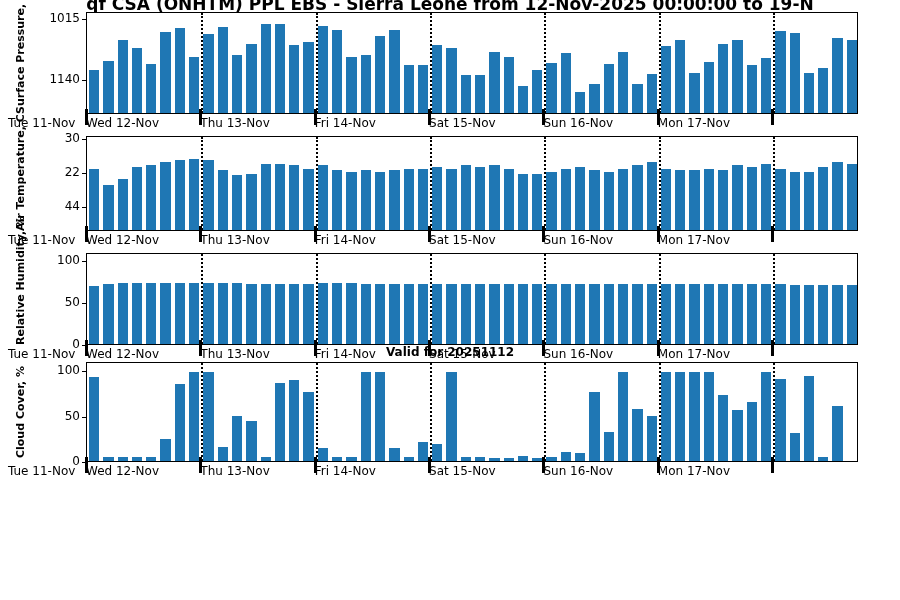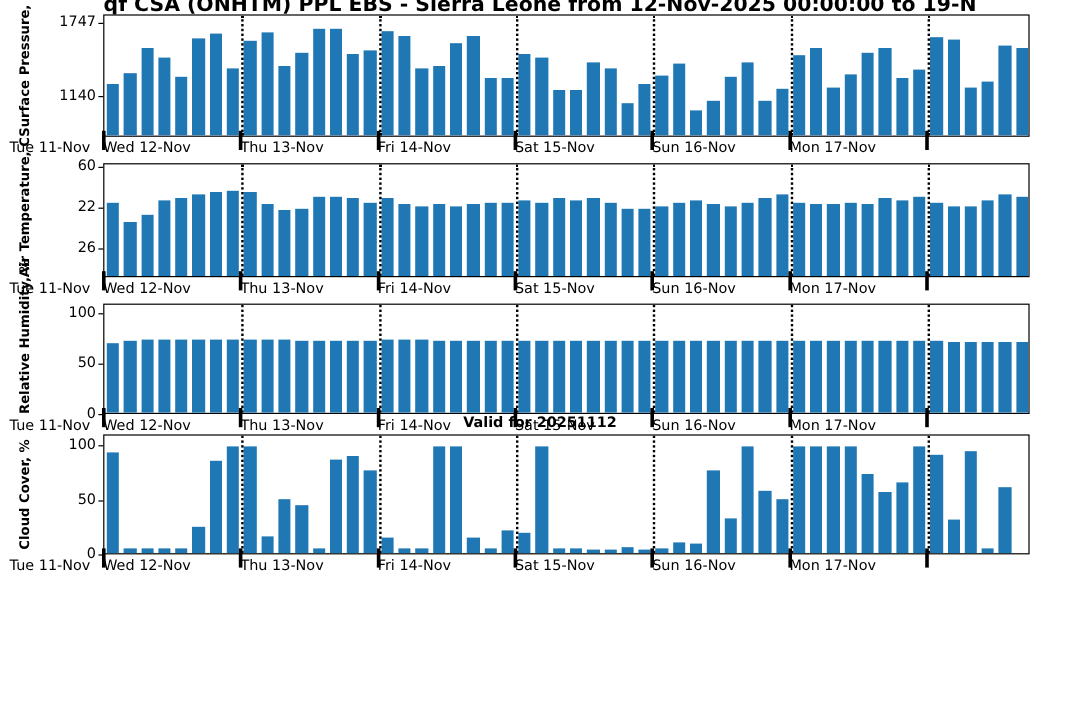--- a/index.html
+++ b/index.html
@@ -172,21 +172,21 @@
         <div class="daysep" style="left: 114.37px;"></div>
         <div class="daysep" style="left: 228.741px;"></div>
         <div class="daysep" style="left: 343.111px;"></div>
         <div class="daysep" style="left: 457.481px;"></div>
         <div class="daysep" style="left: 571.852px;"></div>
         <div class="daysep" style="left: 686.222px;"></div>
       </div>
     </div>
     <div class="ytick" style="left: 22px; width: 58px; top: 72px;">1140</div>
     <div class="ytickmark" style="left: 82px; top: 80px;"></div>
-    <div class="ytick" style="left: 22px; width: 58px; top: 11.2857px;">1747</div>
+    <div class="ytick" style="left: 22px; width: 58px; top: 11.2857px;">1015</div>
     <div class="ytickmark" style="left: 82px; top: 19.2857px;"></div>
     <div class="ylabel" style="left: 14px; top: 114px; width: 102px; text-align: center;">Surface Pressure, hPa</div>
     <div class="leftdaylabel" style="left: 8px; top: 116px;">Tue 11-Nov</div>
     <div class="daylabels" style="left: 86px; top: 115px; width: 772px;">
       <div class="daylabel" style="left: 0px; width: 114.37px;">Wed 12-Nov</div>
       <div class="daytick" style="left: -1px; top: -6px; height: 16px;"></div>
       <div class="daylabel" style="left: 114.37px; width: 114.37px;">Thu 13-Nov</div>
       <div class="daytick" style="left: 113.37px; top: -6px; height: 16px;"></div>
       <div class="daylabel" style="left: 228.741px; width: 114.37px;">Fri 14-Nov</div>
       <div class="daytick" style="left: 227.741px; top: -6px; height: 16px;"></div>
@@ -255,25 +255,25 @@
         <div class="bar" style="left: 745.409px; width: 10.2933px; height: 68.0893px; background: rgb(31, 119, 180);"></div>
         <div class="bar" style="left: 759.705px; width: 10.2933px; height: 66.4286px; background: rgb(31, 119, 180);"></div>
         <div class="daysep" style="left: 114.37px;"></div>
         <div class="daysep" style="left: 228.741px;"></div>
         <div class="daysep" style="left: 343.111px;"></div>
         <div class="daysep" style="left: 457.481px;"></div>
         <div class="daysep" style="left: 571.852px;"></div>
         <div class="daysep" style="left: 686.222px;"></div>
       </div>
     </div>
-    <div class="ytick" style="left: 22px; width: 58px; top: 199.25px;">26</div>
+    <div class="ytick" style="left: 22px; width: 58px; top: 199.25px;">44</div>
     <div class="ytickmark" style="left: 82px; top: 207.25px;"></div>
     <div class="ytick" style="left: 22px; width: 58px; top: 165.321px;">22</div>
     <div class="ytickmark" style="left: 82px; top: 173.321px;"></div>
-    <div class="ytick" style="left: 22px; width: 58px; top: 131.393px;">60</div>
+    <div class="ytick" style="left: 22px; width: 58px; top: 131.393px;">30</div>
     <div class="ytickmark" style="left: 82px; top: 139.393px;"></div>
     <div class="ylabel" style="left: 14px; top: 231px; width: 95px; text-align: center;">Air Temperature, C</div>
     <div class="leftdaylabel" style="left: 8px; top: 233px;">Tue 11-Nov</div>
     <div class="daylabels" style="left: 86px; top: 232px; width: 772px;">
       <div class="daylabel" style="left: 0px; width: 114.37px;">Wed 12-Nov</div>
       <div class="daytick" style="left: -1px; top: -6px; height: 16px;"></div>
       <div class="daylabel" style="left: 114.37px; width: 114.37px;">Thu 13-Nov</div>
       <div class="daytick" style="left: 113.37px; top: -6px; height: 16px;"></div>
       <div class="daylabel" style="left: 228.741px; width: 114.37px;">Fri 14-Nov</div>
       <div class="daytick" style="left: 227.741px; top: -6px; height: 16px;"></div>

